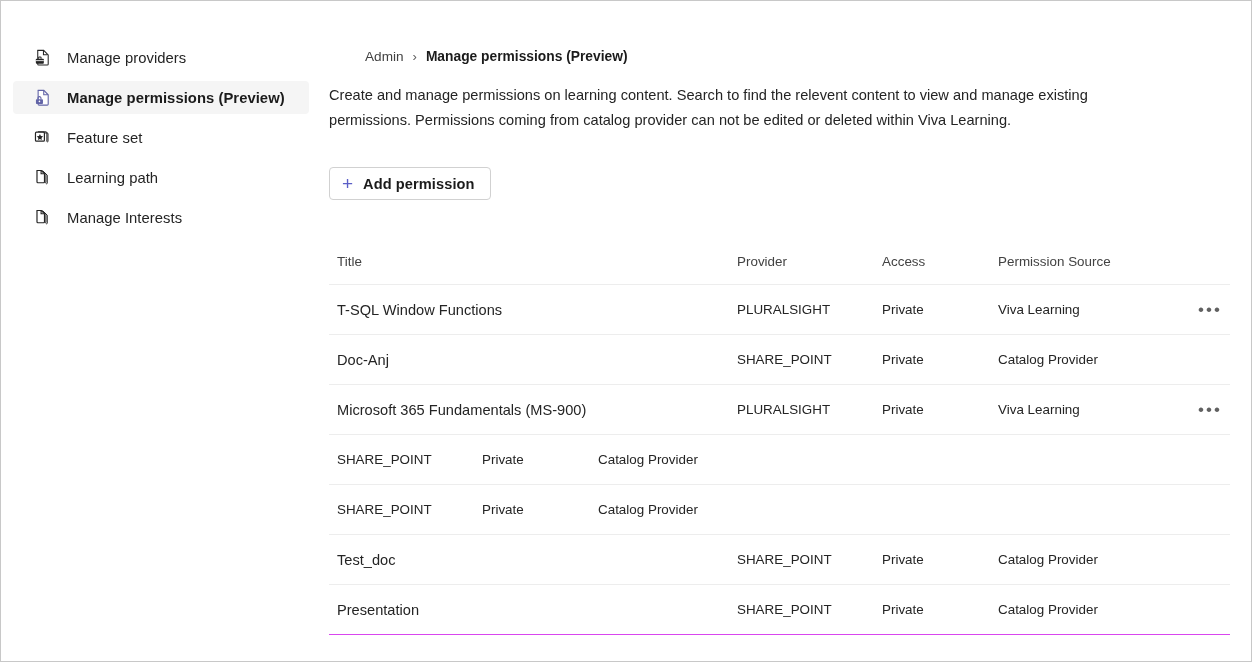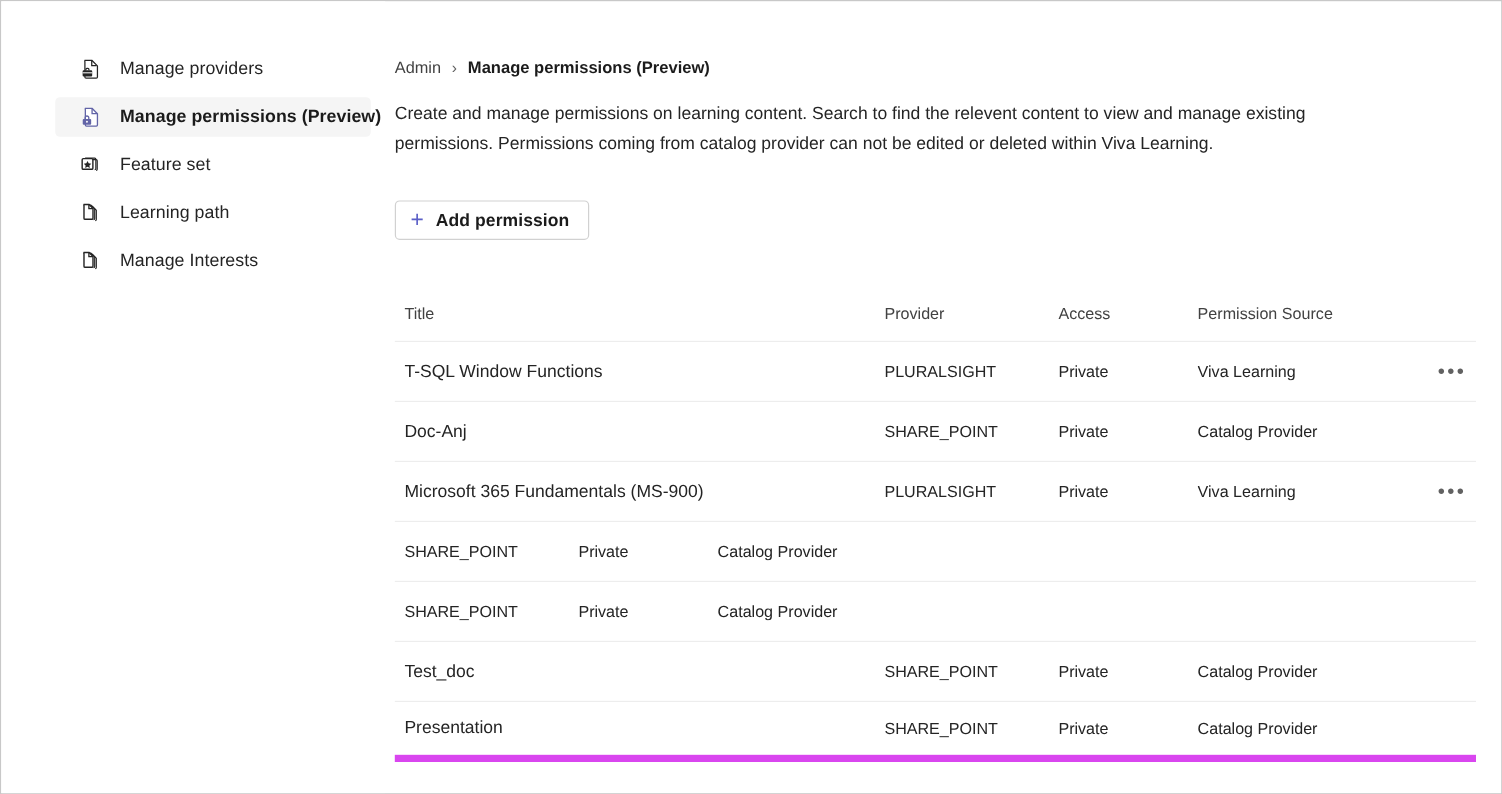--- a/index.html
+++ b/index.html
@@ -22,21 +22,20 @@
     display: flex;
     overflow: hidden;
   }
 
   
   #sidebar {
     width: 320px;
     flex: 0 0 320px;
     padding-top: 40px;
     background: #ffffff;
-    padding-left: 33px;
   }
 
   .nav-item {
     display: flex;
     align-items: center;
     height: 33px;
     margin: 0 12px 7px 12px;
     padding-left: 19px;
     border-radius: 4px;
     cursor: pointer;
@@ -78,20 +77,21 @@
   #breadcrumb {
     display: flex;
     align-items: center;
     height: 18px;
     margin-bottom: 18px;
   }
   #breadcrumb .crumb-link {
     font-size: 13.6px;
     color: #424242;
     cursor: pointer;
+    margin-left: 36px;
   }
   #breadcrumb .crumb-sep {
     margin: 0 9px;
     font-size: 13px;
     color: #616161;
     line-height: 1;
   }
   #breadcrumb .crumb-current {
     font-size: 13.8px;
     font-weight: bold;
@@ -186,21 +186,21 @@
     display: flex;
     align-items: center;
     height: 50px;
     border-bottom: 1px solid #ededed;
     padding-left: 8px;
   }
   .t-row.t-head {
     height: 31px;
     align-items: flex-start;
   }
-  .t-row:last-child { border-bottom: 6px solid #d946ef; }
+  .t-row:last-child { border-bottom: 1px solid #d946ef; }
 
   .c-title    { flex: 0 0 400px; }
   .c-provider { flex: 0 0 145px; }
   .c-access   { flex: 0 0 116px; }
   .c-source   { flex: 1 1 auto; }
   .c-actions  { flex: 0 0 40px; display: flex; justify-content: center; align-items: center; }
 
   .t-head .cell {
     font-size: 13.4px;
     color: #424242;

